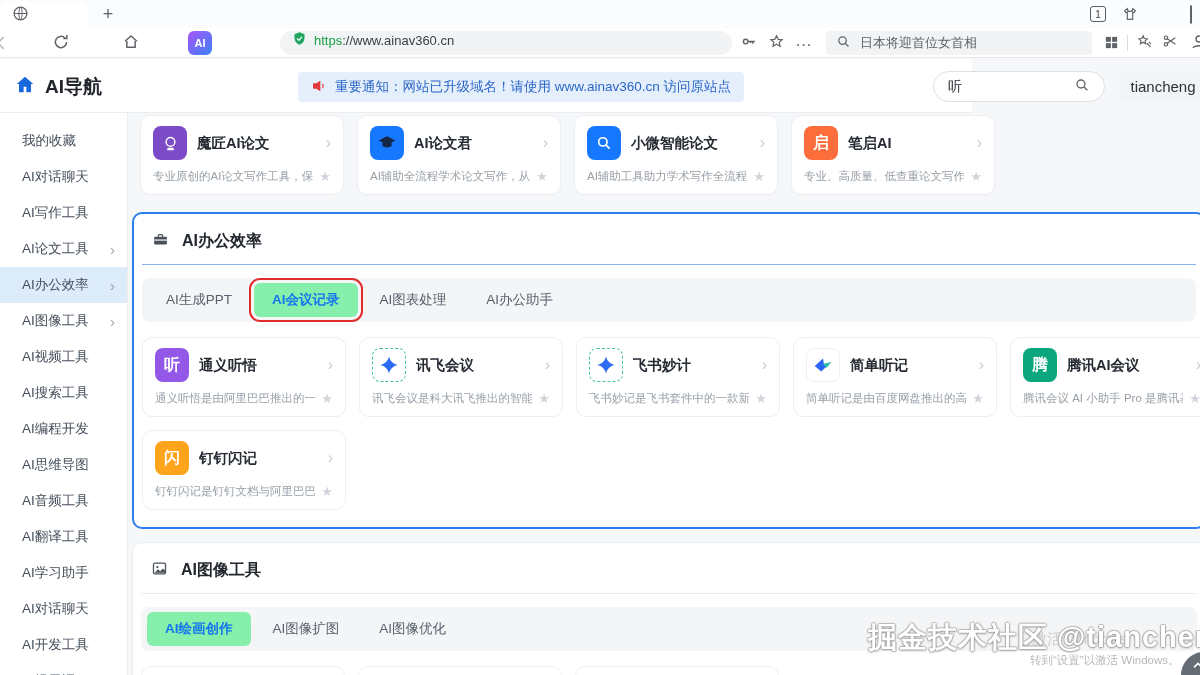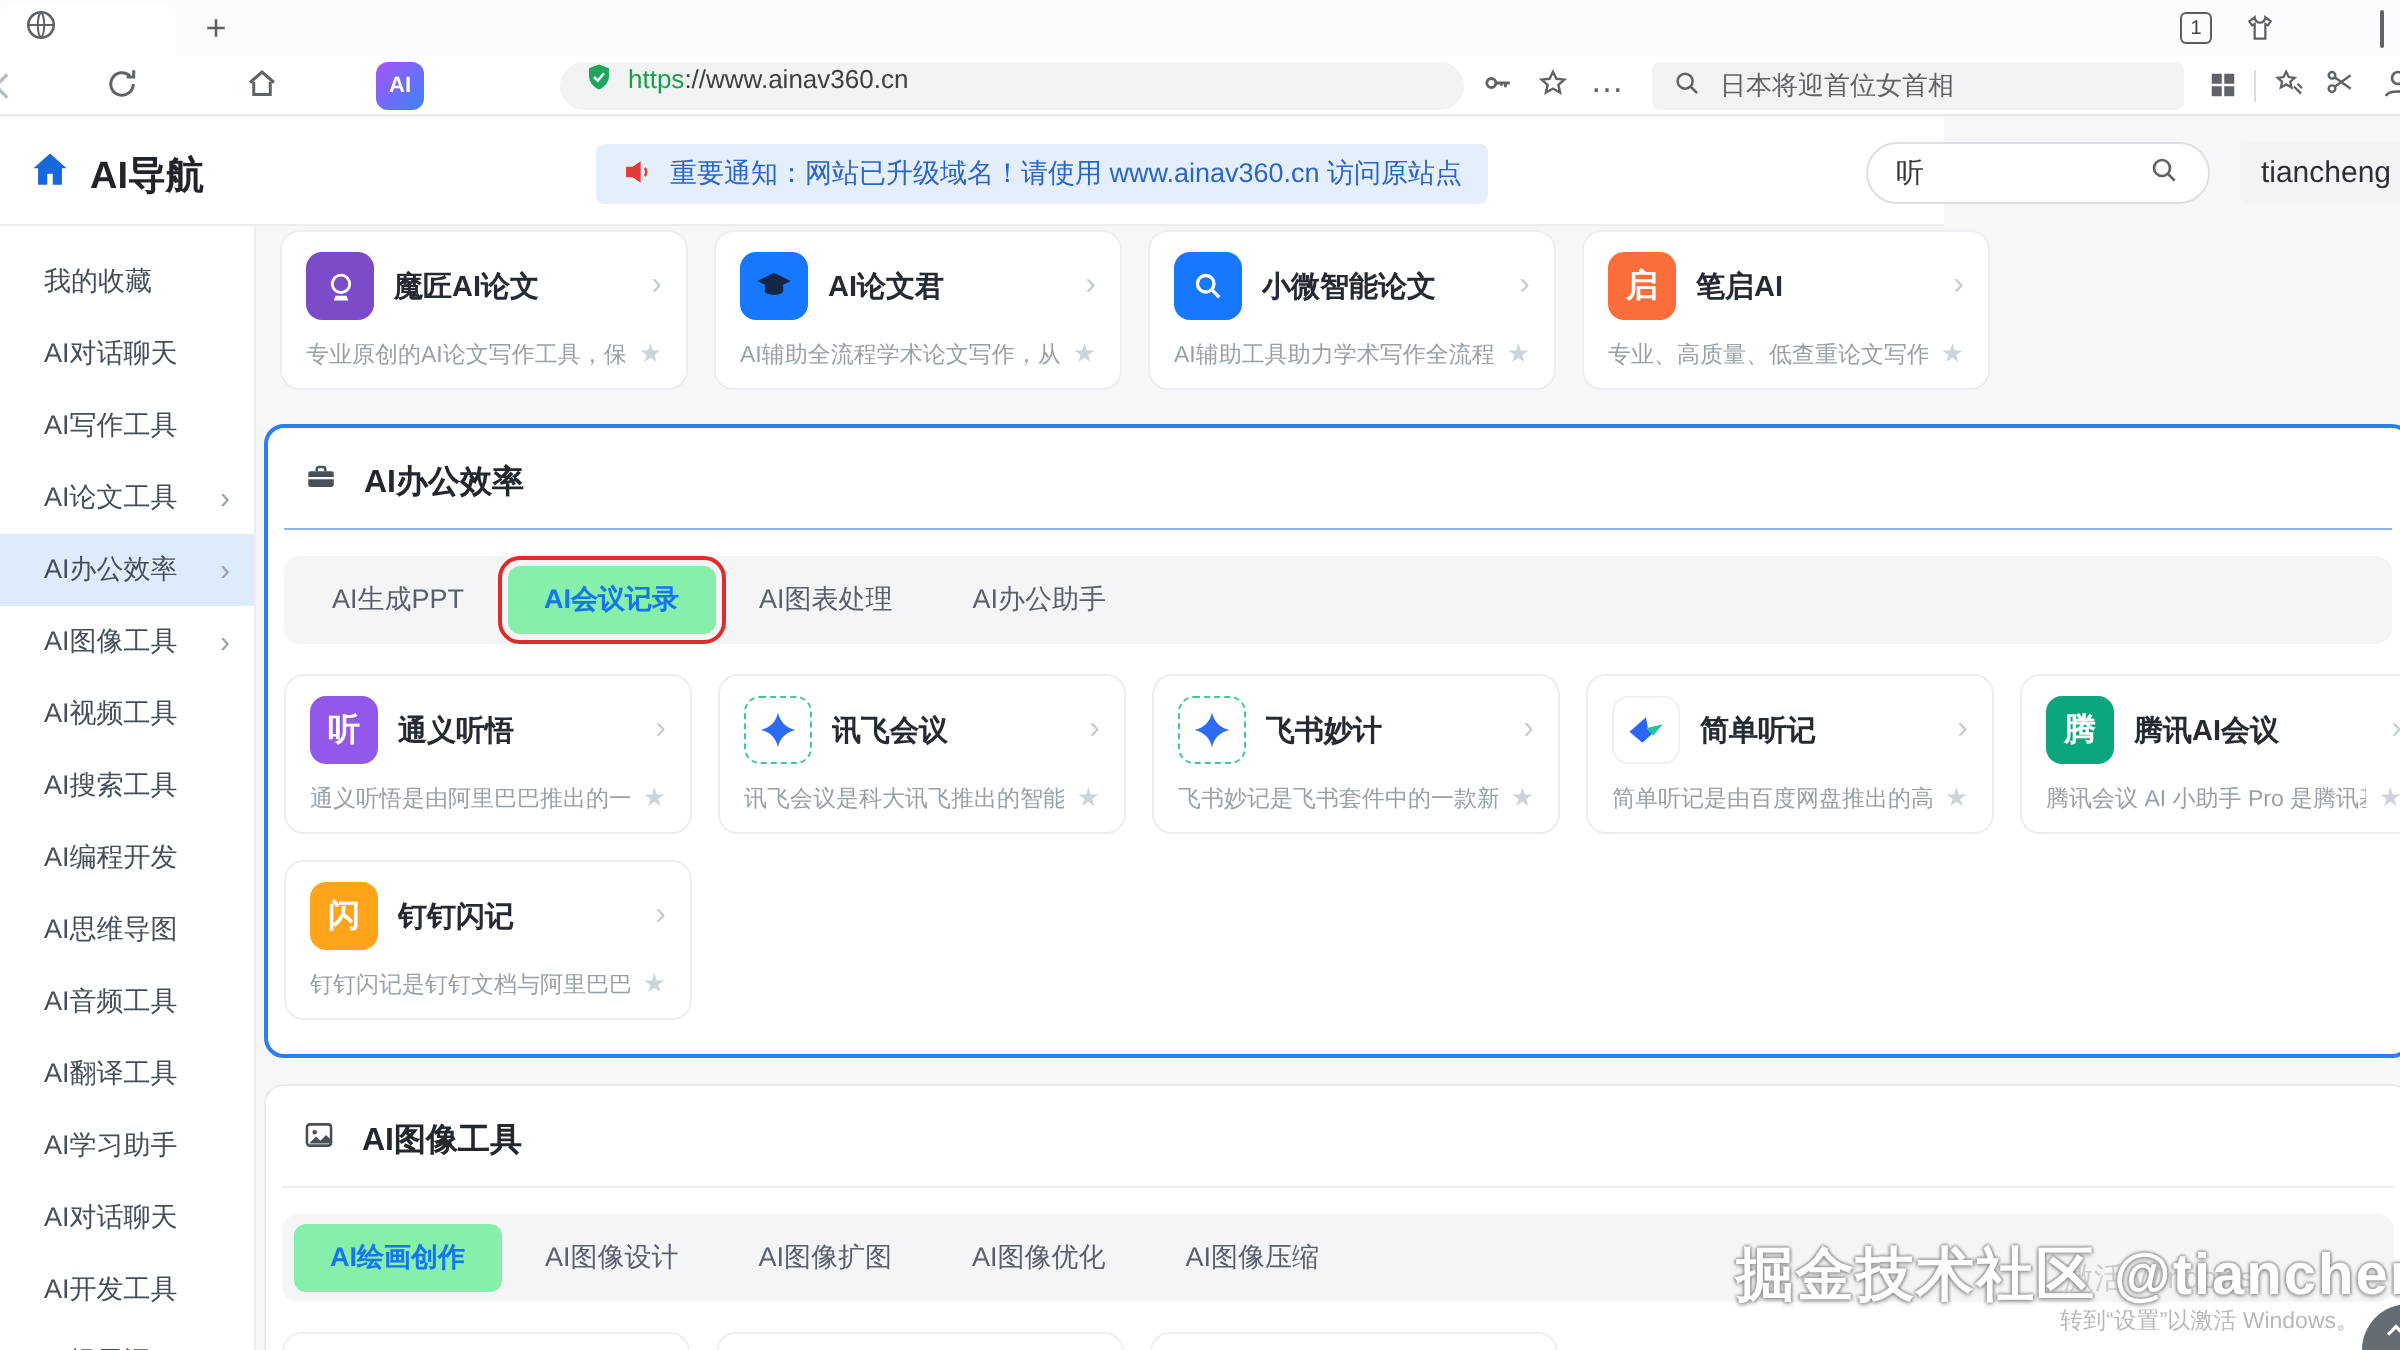--- a/index.html
+++ b/index.html
@@ -413,24 +413,22 @@
         <span><svg viewBox="0 0 24 24" width="17" height="17">
               <rect x="3.5" y="4.5" width="17" height="15" rx="2" fill="none" stroke="#4a5058" stroke-width="1.8"></rect>
               <circle cx="9" cy="10" r="1.6" fill="#4a5058"></circle>
               <path d="M5 18l5-5 3 3 4-4 3 3v3z" fill="#4a5058"></path>
             </svg></span>
         <span class="sec-title">AI图像工具</span>
       </div>
       <div class="sec-div gray"></div>
       <div class="tabbar">
         <div class="tb active">AI绘画创作</div>
-        <div class="tb">AI图像设计</div>
         <div class="tb">AI图像扩图</div>
         <div class="tb">AI图像优化</div>
-        <div class="tb">AI图像压缩</div>
       </div>
       <div class="cards-grid">
         <div class="ghost"></div>
         <div class="ghost"></div>
         <div class="ghost"></div>
       </div>
     </section>
   </main>
 
   <div class="win-a1">激活 Windows</div>

